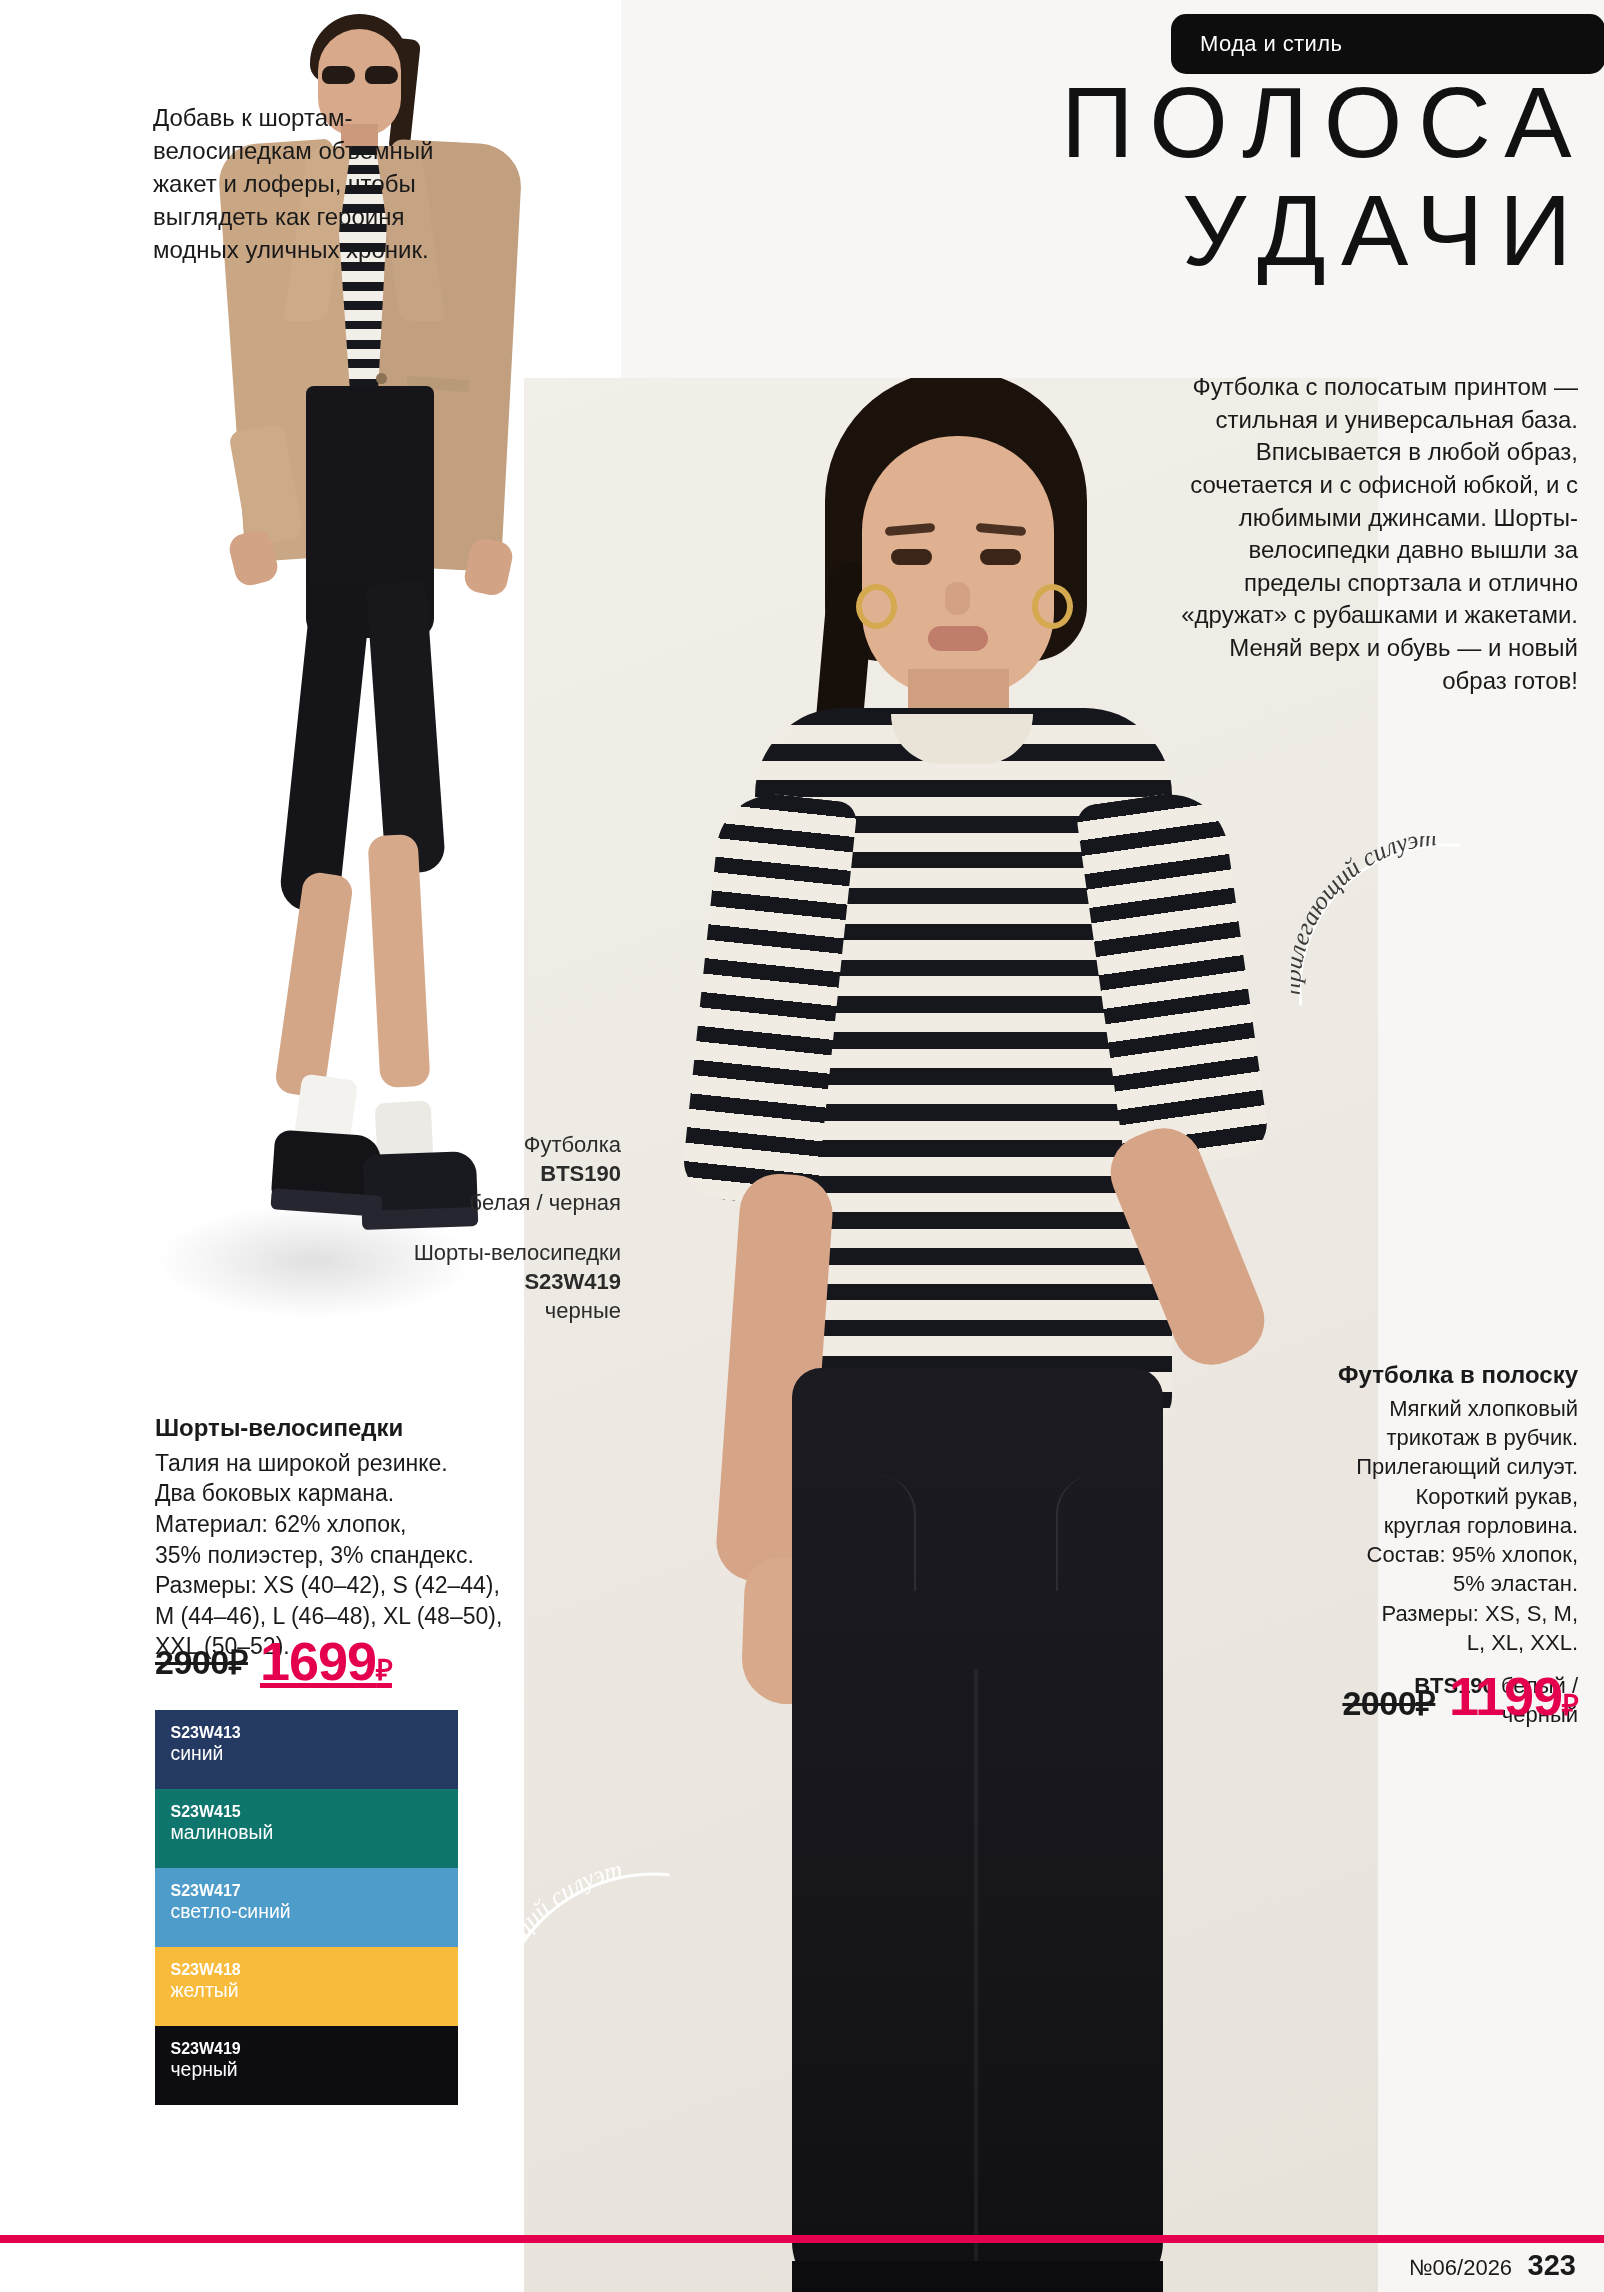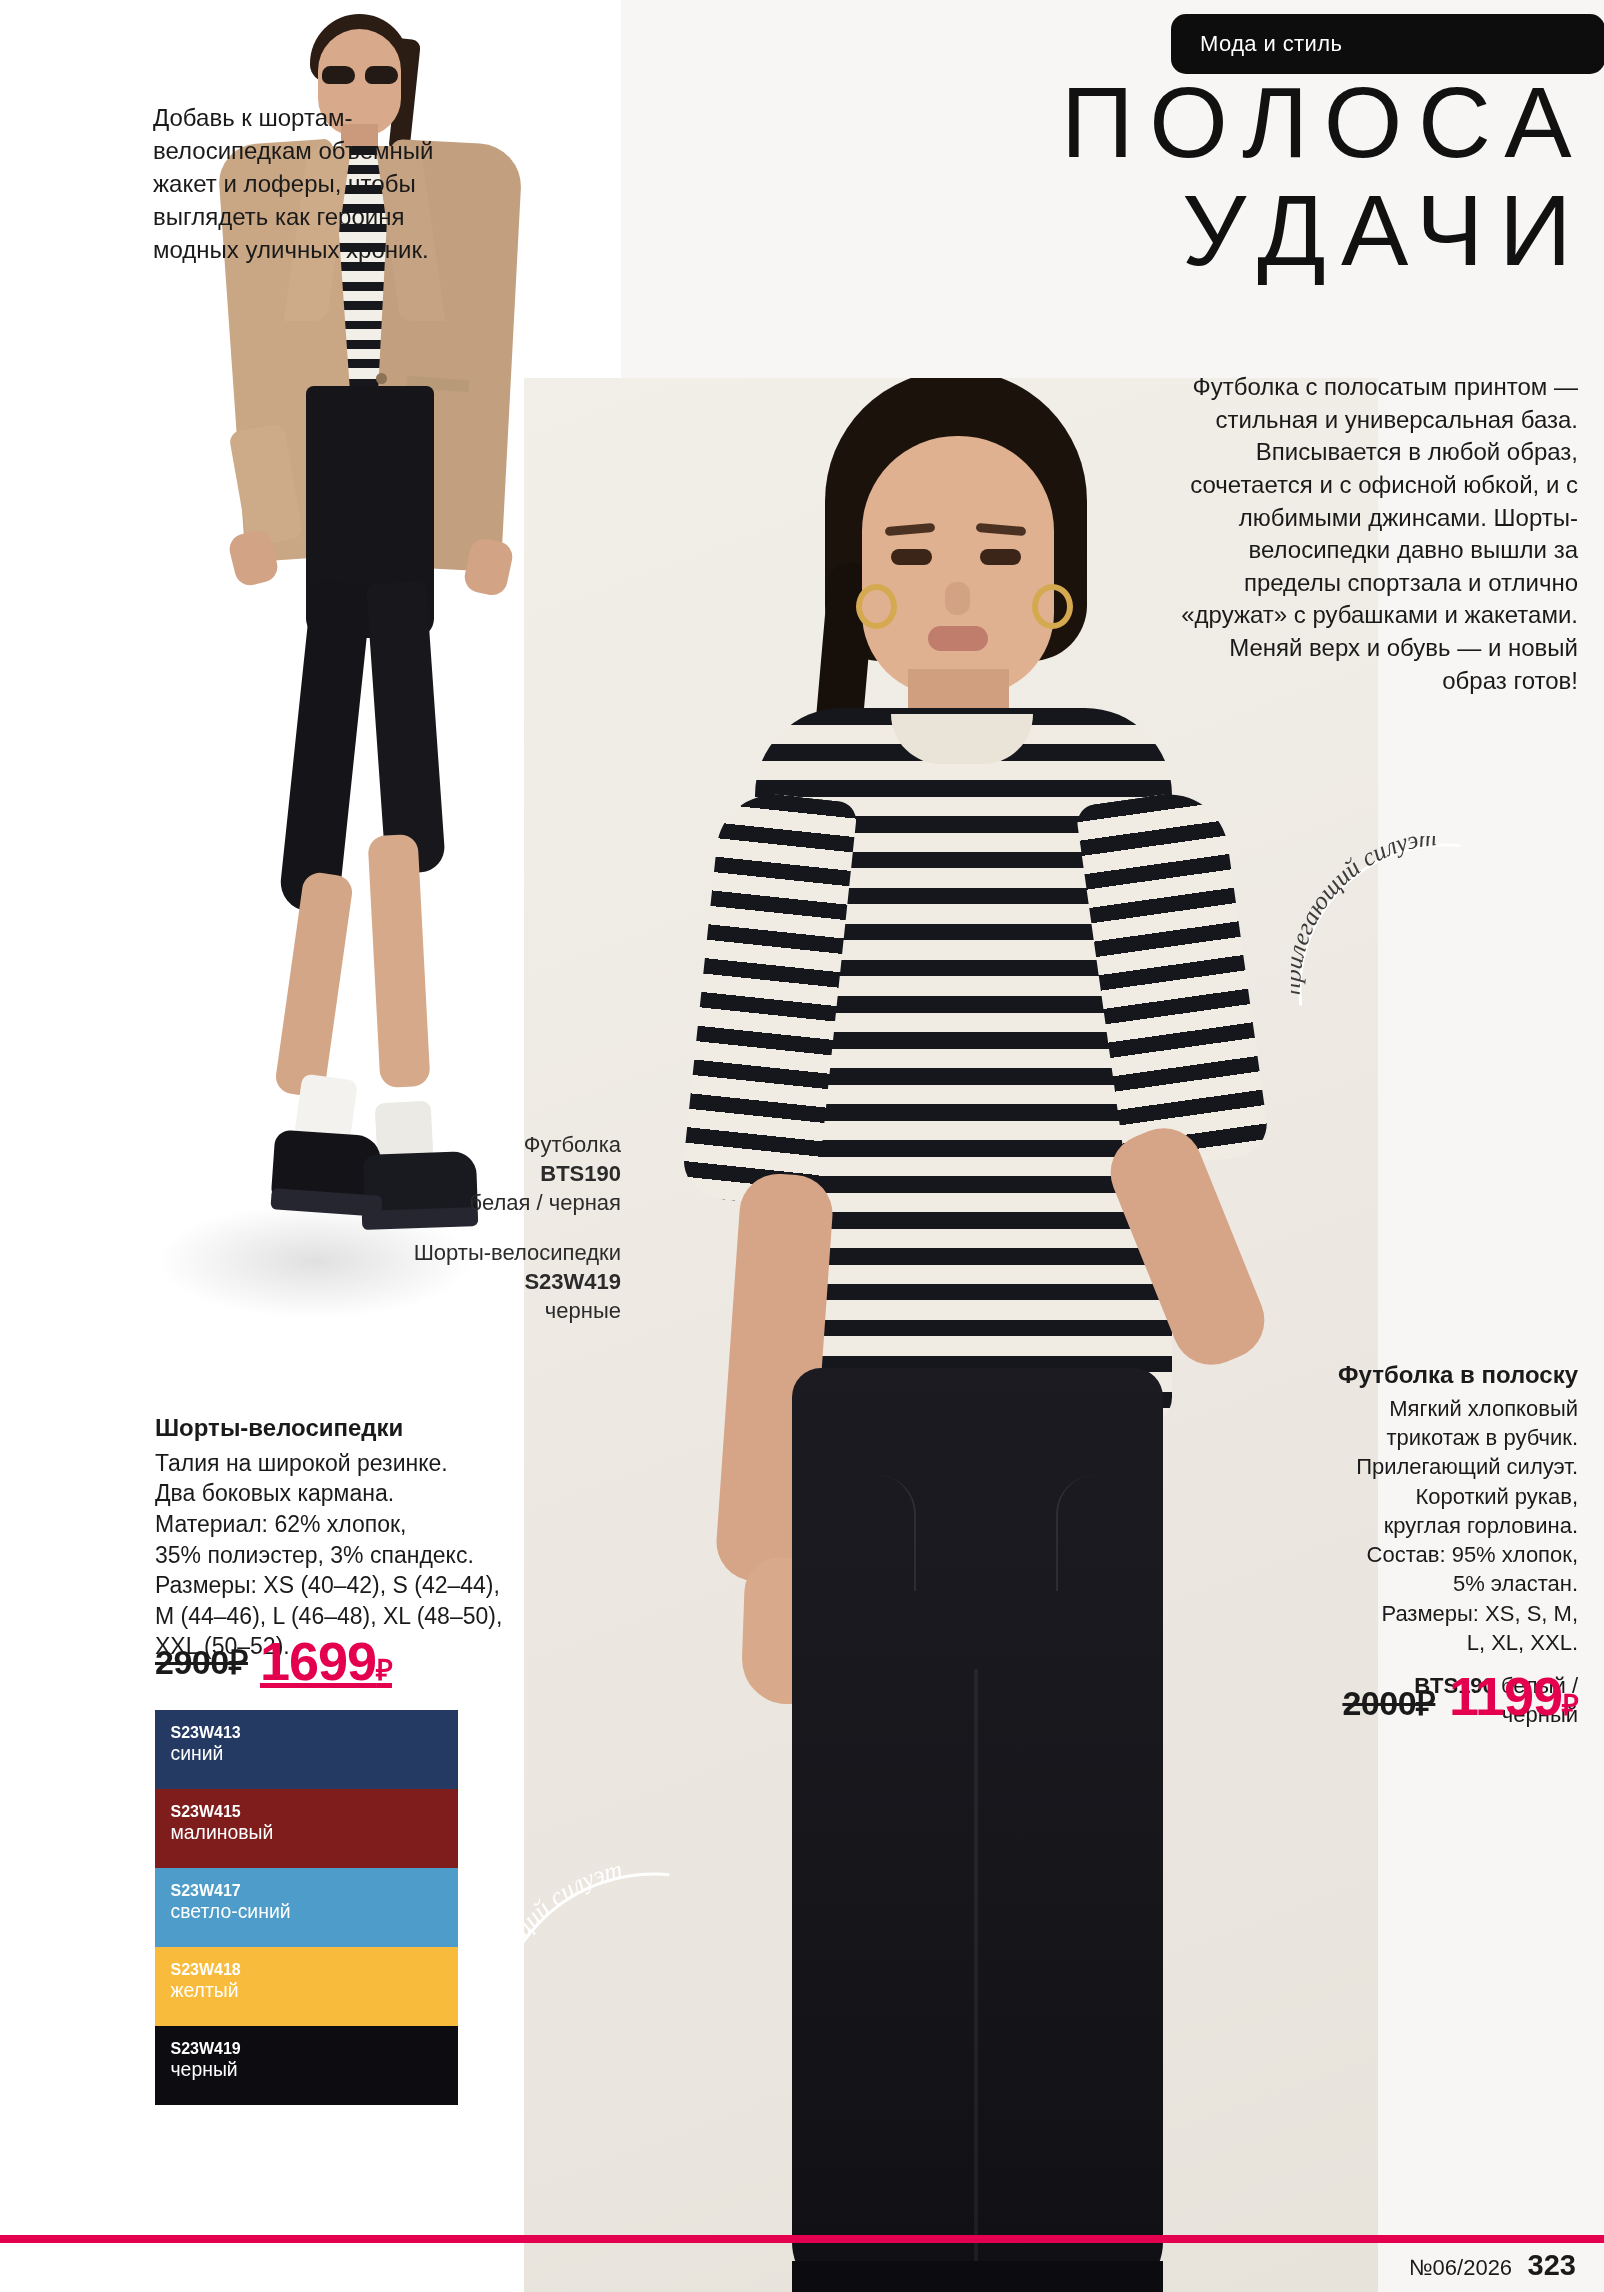--- a/index.html
+++ b/index.html
@@ -798,21 +798,21 @@
     <span class="price-new" style="color: rgb(228, 0, 79); text-decoration: underline;">
       <span>1699</span><span class="cur">₽</span>
     </span>
   </div>
 
   <div class="chips">
     <div class="chip" style="background: rgb(36, 58, 99);">
       <div class="code">S23W413</div>
       <div class="nm">синий</div>
     </div>
-    <div class="chip" style="background: #7f1d1d;">
+    <div class="chip" style="background: #0f766e;">
       <div class="code">S23W415</div>
       <div class="nm">малиновый</div>
     </div>
     <div class="chip" style="background: rgb(78, 156, 201);">
       <div class="code">S23W417</div>
       <div class="nm">светло-синий</div>
     </div>
     <div class="chip" style="background: rgb(249, 187, 60);">
       <div class="code">S23W418</div>
       <div class="nm">желтый</div>

